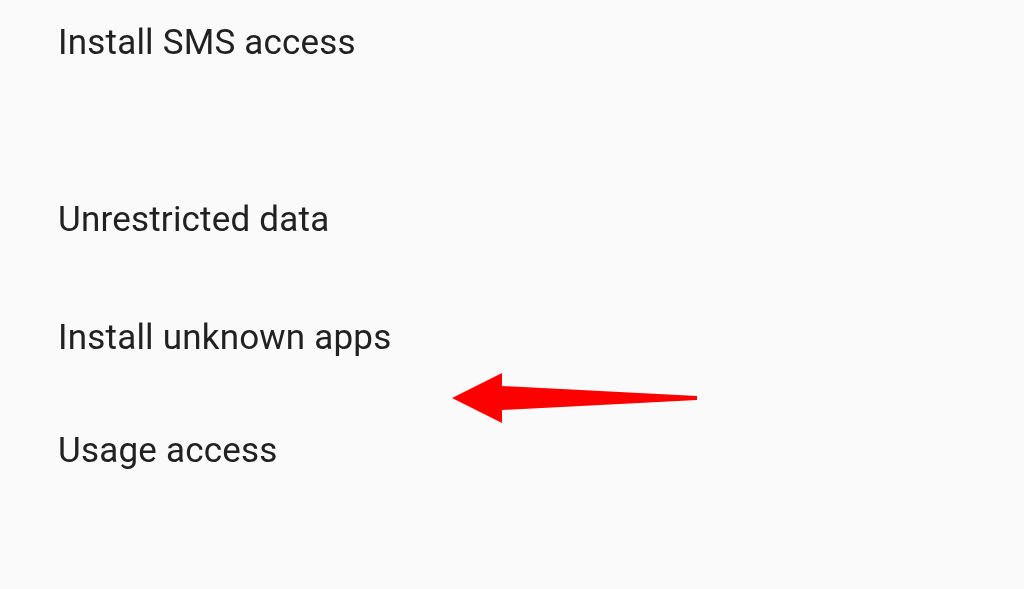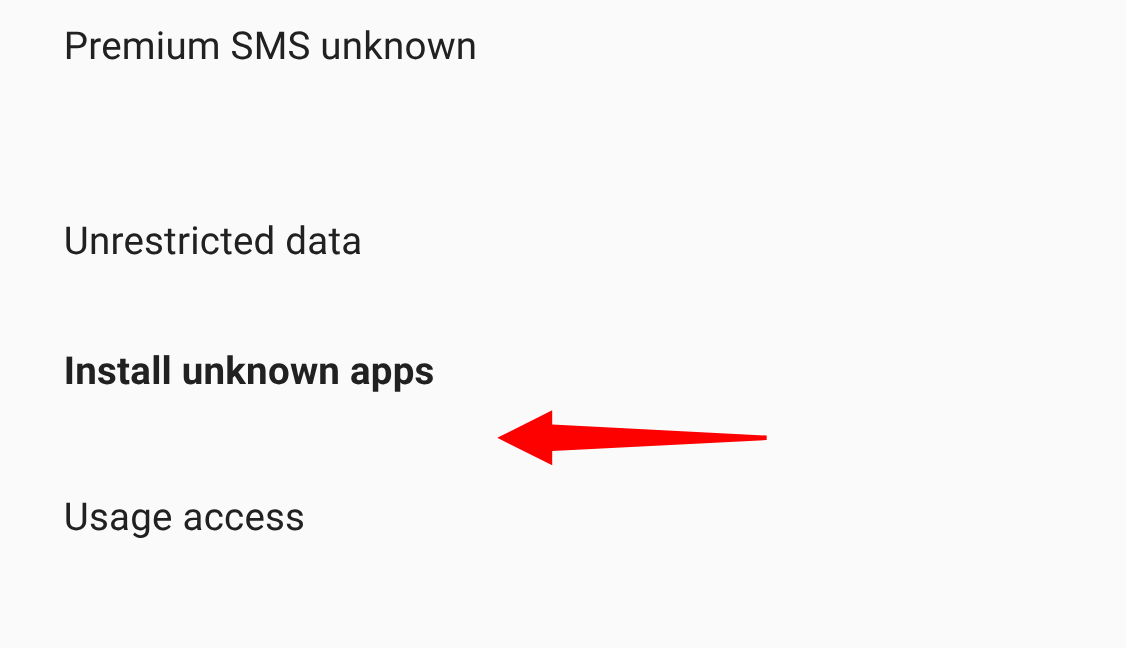--- a/index.html
+++ b/index.html
@@ -29,41 +29,40 @@
       cursor: pointer;
       padding: 8px 0;
     }
     .item-premium-sms {
       margin-bottom: 120px;
     }
     .item-unrestricted-data {
       margin-bottom: 61px;
     }
     .item-install-unknown {
-      margin-bottom: 76px;
-      font-weight: bold;
+      margin-bottom: 56px;
     }
     .arrow-annotation {
       position: absolute;
       left: 452px;
       top: 368px;
       width: 250px;
       height: 60px;
       pointer-events: none;
     }
     .arrow-annotation svg {
       width: 100%;
       height: 100%;
     }
   </style>
 </head>
 <body>
 
 <div class="settings-list">
-  <div class="settings-item item-premium-sms">Premium SMS unknown</div>
+  <div class="settings-item item-premium-sms">Install SMS access</div>
   <div class="settings-item item-unrestricted-data">Unrestricted data</div>
   <div class="settings-item item-install-unknown">Install unknown apps</div>
   <div class="settings-item item-usage-access">Usage access</div>
 </div>
 
 <div class="arrow-annotation">
   <svg viewBox="0 0 250 60" xmlns="http://www.w3.org/2000/svg">
     <path d="M 0 30 L 50 5 L 50 18 L 245 28 L 245 32 L 50 42 L 50 55 Z" fill="#fd0100"></path>
   </svg>
 </div>

